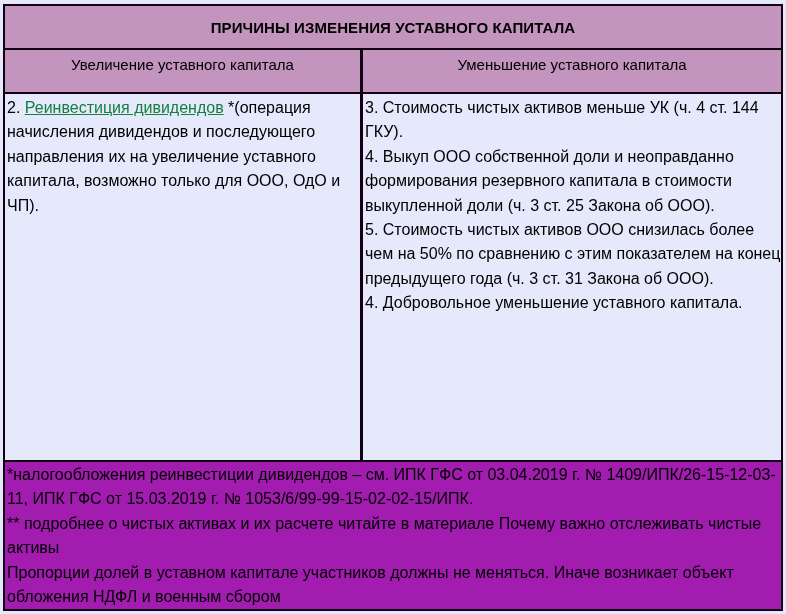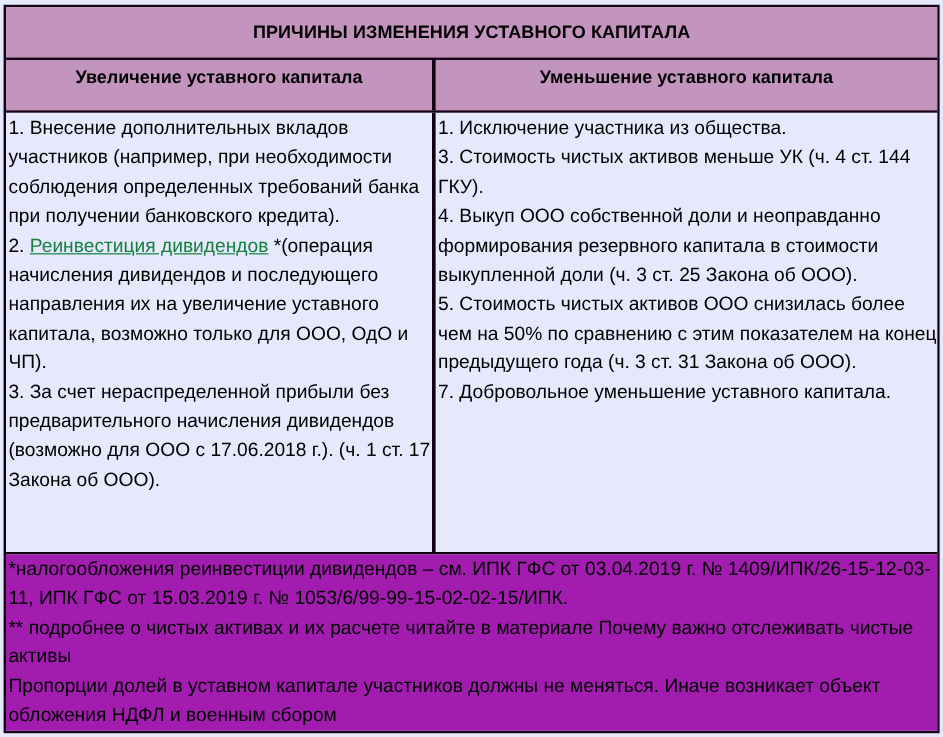--- a/index.html
+++ b/index.html
@@ -26,21 +26,21 @@
     font-weight: bold; font-size: 15px;
     letter-spacing: 0.1px;
   }
   .head-row {
     height: 42px;
     display: flex;
     background: #c394bd;
     border-bottom: 2px solid #120012;
   }
   .head-cell {
-    font-weight: bold; font-size: 15px;
+    font-weight: normal; font-size: 15px;
     text-align: center;
     padding-top: 6px;
     box-sizing: border-box;
   }
   .col-left { width: 358px; border-right: 3px solid #120012; }
   .col-right { flex: 1; }
   .body-row {
     display: flex;
     background: #e6e8fb;
     border-bottom: 2px solid #120012;
@@ -70,30 +70,27 @@
 <div class="table">
   <div class="title-row">ПРИЧИНЫ ИЗМЕНЕНИЯ УСТАВНОГО КАПИТАЛА</div>
 
   <div class="head-row">
     <div class="head-cell col-left">Увеличение уставного капитала</div>
     <div class="head-cell col-right">Уменьшение уставного капитала</div>
   </div>
 
   <div class="body-row">
     <div class="body-cell col-left">
-      <p>1. Внесение дополнительных вкладов участников (например, при необходимости соблюдения определенных требований банка при получении банковского кредита).</p>
       <p><span>2. </span><span class="link">Реинвестиция дивидендов</span><span> *(операция начисления дивидендов и последующего направления их на увеличение уставного капитала, возможно только для ООО, ОдО и ЧП).</span></p>
-      <p>3. За счет нераспределенной прибыли без предварительного начисления дивидендов (возможно для ООО с 17.06.2018 г.). (ч. 1 ст. 17 Закона об ООО).</p>
     </div>
     <div class="body-cell col-right">
-      <p>1. Исключение участника из общества.</p>
       <p>3. Стоимость чистых активов меньше УК (ч. 4 ст. 144 ГКУ).</p>
       <p>4. Выкуп ООО собственной доли и неоправданно формирования резервного капитала в стоимости выкупленной доли (ч. 3 ст. 25 Закона об ООО).</p>
       <p>5. Стоимость чистых активов ООО снизилась более чем на 50% по сравнению с этим показателем на конец предыдущего года (ч. 3 ст. 31 Закона об ООО).</p>
-      <p>7. Добровольное уменьшение уставного капитала.</p>
+      <p>4. Добровольное уменьшение уставного капитала.</p>
     </div>
   </div>
 
   <div class="foot">
     <p>*налогообложения реинвестиции дивидендов – см. ИПК ГФС от 03.04.2019 г. № 1409/ИПК/26-15-12-03-11, ИПК ГФС от 15.03.2019 г. № 1053/6/99-99-15-02-02-15/ИПК.</p>
     <p>** подробнее о чистых активах и их расчете читайте в материале Почему важно отслеживать чистые активы</p>
     <p>Пропорции долей в уставном капитале участников должны не меняться. Иначе возникает объект обложения НДФЛ и военным сбором</p>
   </div>
 </div>
 

